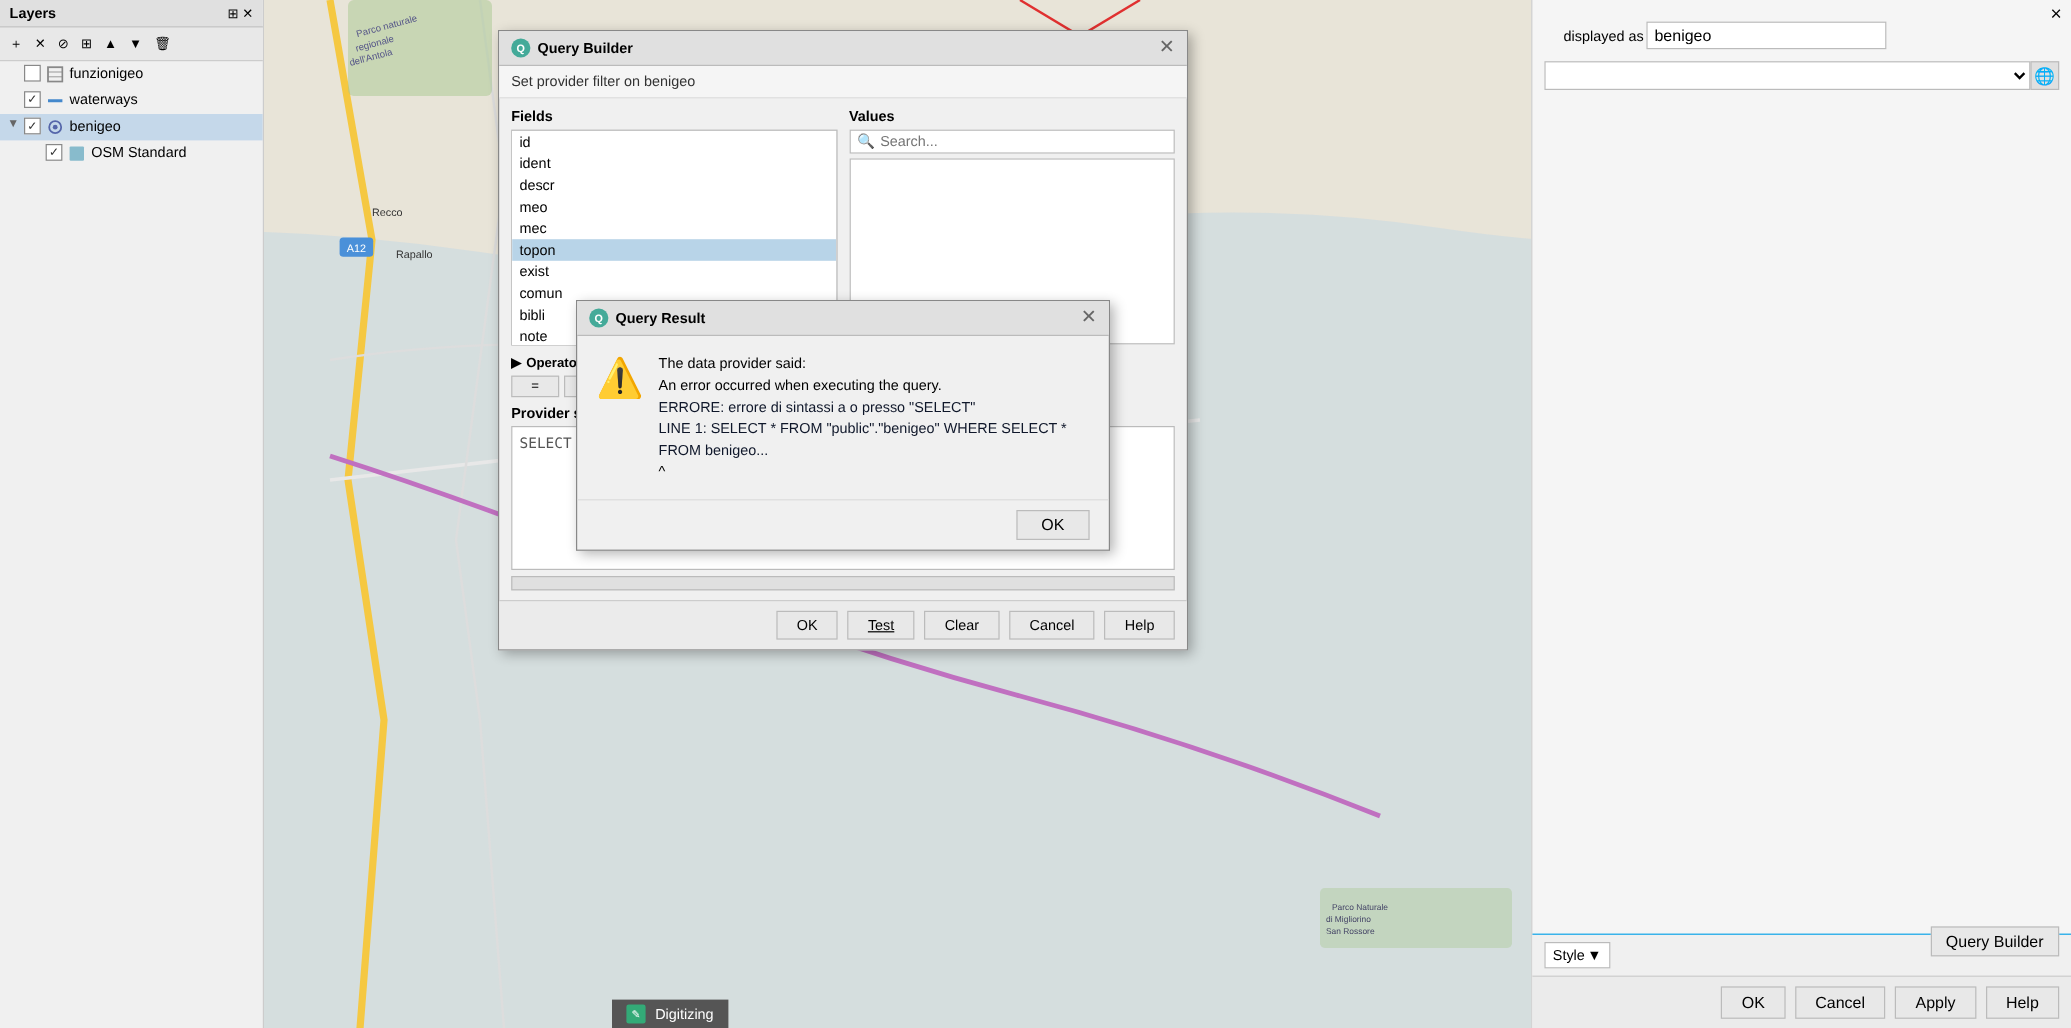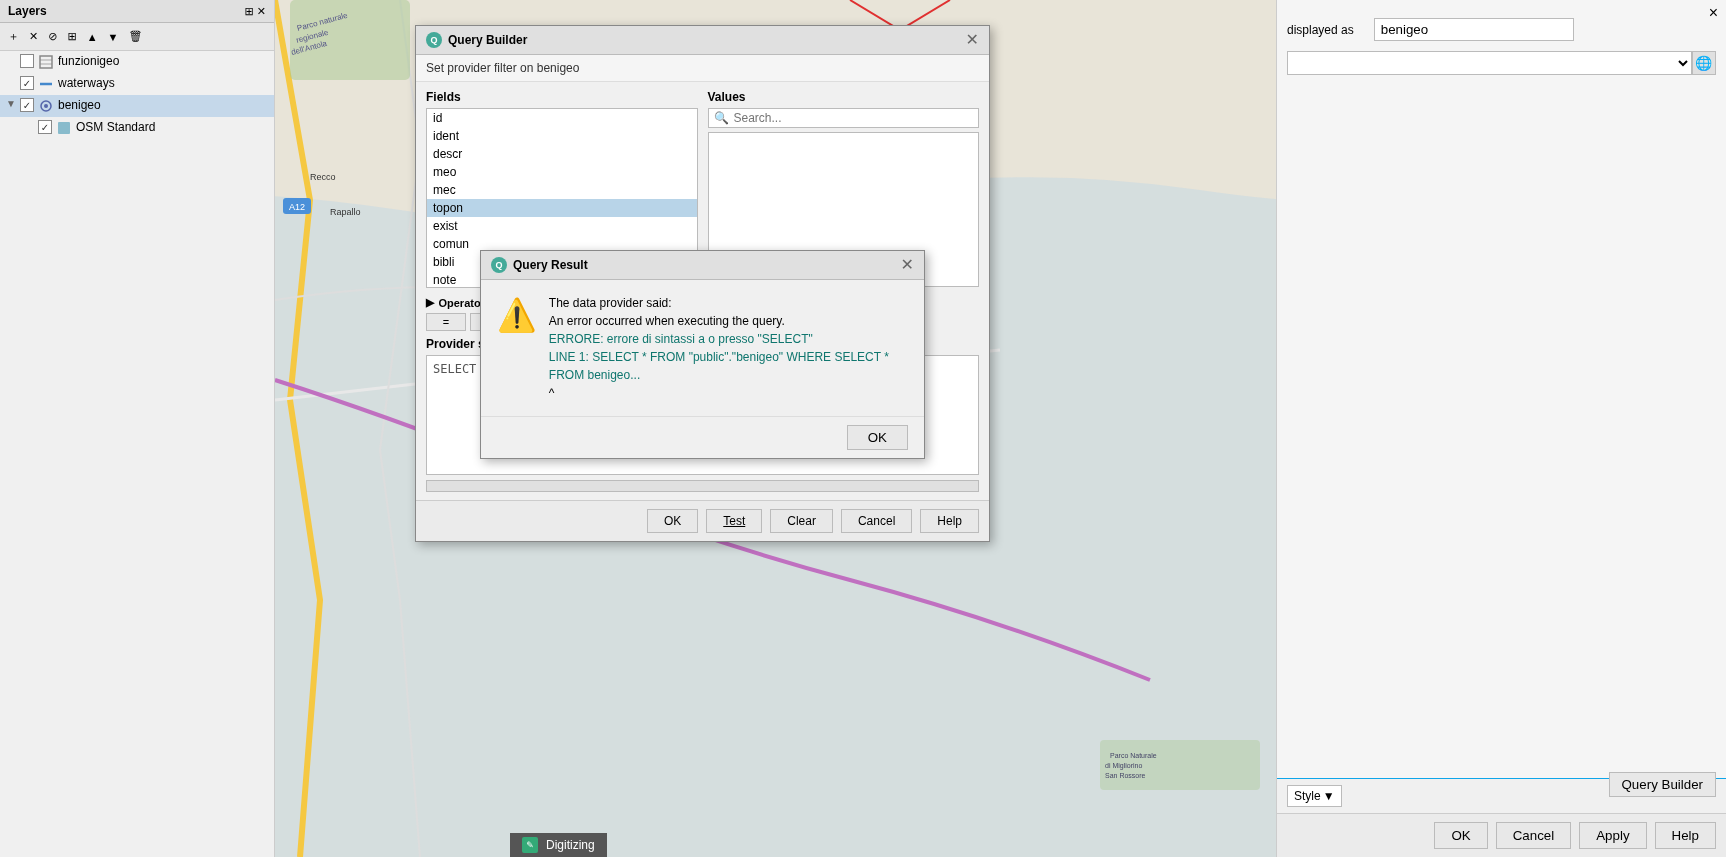--- a/index.html
+++ b/index.html
@@ -7,21 +7,21 @@
 
     
     .map-bg {
       position: absolute; top: 0; left: 0; width: 1726px; height: 857px;
       background: #e8e0d0;
       overflow: hidden;
     }
 
     
     .layers-panel {
-      position: absolute; top: 0; left: 0; width: 275px; height: 857px;
+      position: absolute; top: 0; left: 0; width: 220px; height: 857px;
       background: #f0f0f0; border-right: 1px solid #ccc;
       display: flex; flex-direction: column;
     }
     .layers-header {
       background: #e0e0e0; padding: 4px 8px; font-weight: bold; font-size: 12px;
       border-bottom: 1px solid #bbb; display: flex; justify-content: space-between; align-items: center;
     }
     .layers-toolbar {
       display: flex; gap: 2px; padding: 3px 4px; background: #e8e8e8; border-bottom: 1px solid #ccc;
     }
@@ -42,21 +42,21 @@
     
     .right-panel {
       position: absolute; top: 0; right: 0; width: 450px; height: 857px;
       background: #f5f5f5; border-left: 1px solid #ccc;
       display: flex; flex-direction: column;
     }
     .right-panel-header {
       display: flex; justify-content: flex-end; padding: 4px;
     }
     .right-panel-content { padding: 10px; flex: 1; }
-    .displayed-as-row { display: flex; align-items: center; gap: 20px; margin-bottom: 10px; }
+    .displayed-as-row { display: flex; align-items: center; gap: 2px; margin-bottom: 10px; margin-left: 16px; }
     .displayed-as-input { border: 1px solid #bbb; padding: 3px 6px; width: 200px; background: white; }
     .right-panel-dropdown { display: flex; align-items: center; margin-top: 10px; }
     .dropdown-select { flex: 1; border: 1px solid #bbb; padding: 3px; background: white; height: 24px; }
     .globe-btn { width: 24px; height: 24px; background: #e0e0e0; border: 1px solid #bbb; display: flex; align-items: center; justify-content: center; cursor: pointer; font-size: 14px; }
     .query-builder-btn {
       position: absolute; bottom: 60px; right: 10px;
       padding: 4px 12px; background: #e8e8e8; border: 1px solid #bbb; cursor: pointer;
     }
     .right-panel-bottom {
       display: flex; justify-content: flex-end; align-items: center; gap: 8px;
@@ -116,21 +116,21 @@
     .qb-footer button { padding: 4px 16px; border: 1px solid #bbb; background: #e8e8e8; cursor: pointer; font-size: 12px; }
     .qb-footer button.underline { text-decoration: underline; }
 
     
     .qr-dialog {
       left: 480px; top: 250px; width: 445px;
     }
     .qr-body { padding: 14px 16px; display: flex; gap: 12px; }
     .warning-icon { font-size: 32px; flex-shrink: 0; margin-top: 2px; }
     .qr-message { flex: 1; font-size: 12px; line-height: 1.5; }
-    .qr-message .error-line { color: #0f766e; }
+    .qr-message .error-line { color: #0f172a; }
     .qr-footer { display: flex; justify-content: flex-end; padding: 8px 16px; border-top: 1px solid #ddd; }
     .qr-footer button { padding: 4px 20px; border: 1px solid #bbb; background: #e8e8e8; cursor: pointer; }
 
     
     .bottom-close-btn {
       position: absolute; top: 4px; right: 8px; background: none; border: none; cursor: pointer; font-size: 16px;
     }
 
     
     .digitizing-bar {

